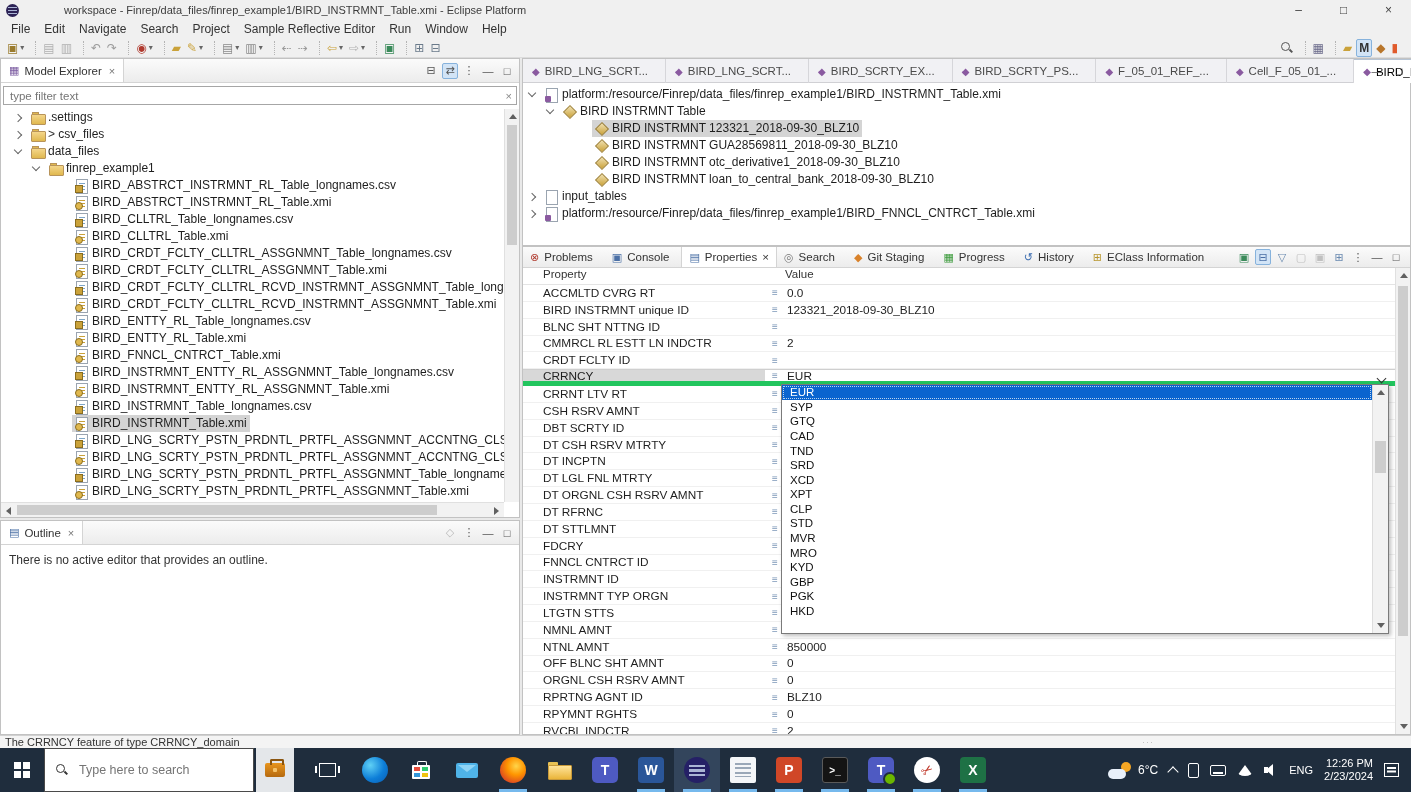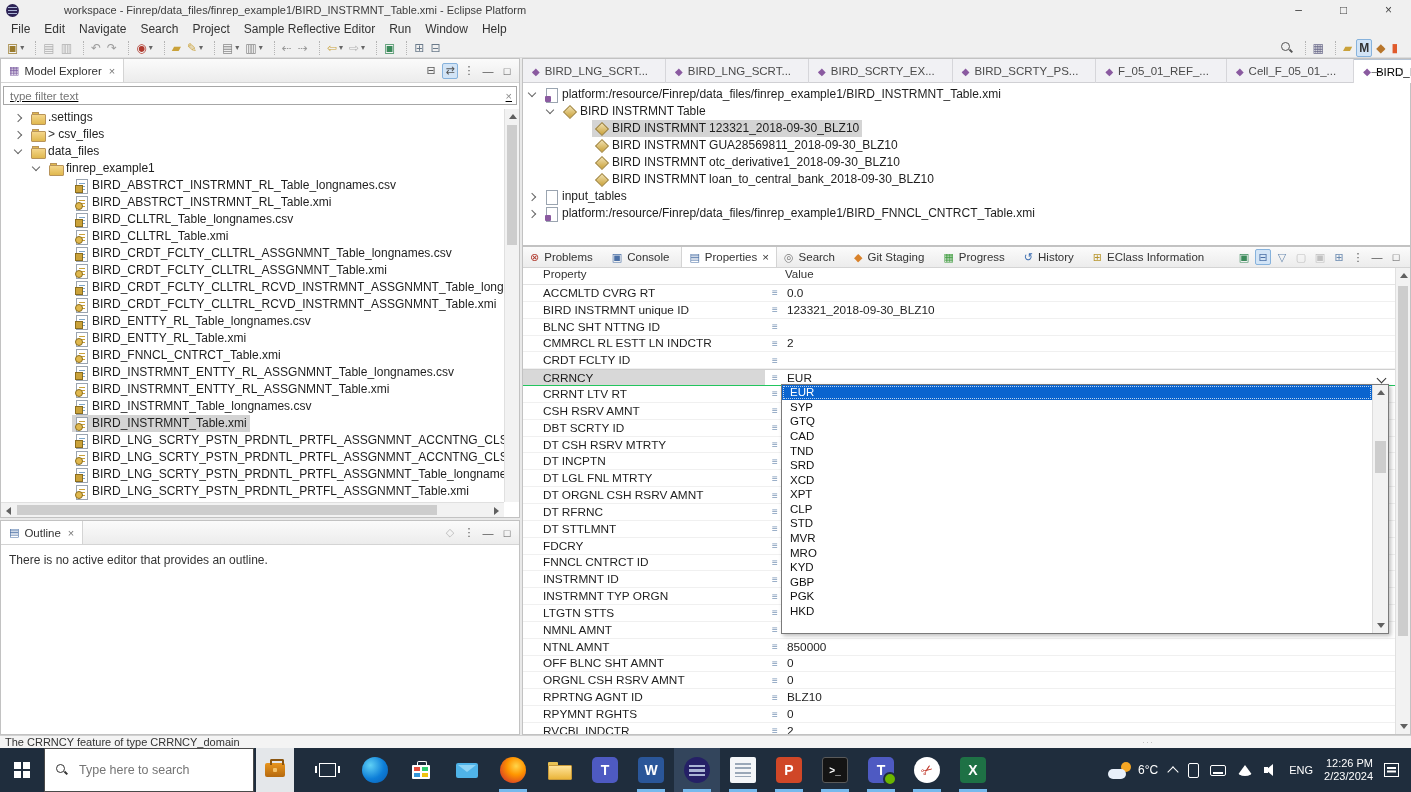--- a/index.html
+++ b/index.html
@@ -43,21 +43,21 @@
   .vtab .ticn{font-size:11px;}
   .vtab .closex{color:#777;font-size:11px;margin-left:2px;}
   .vtools{margin-left:auto;display:flex;align-items:center;gap:3px;padding-right:4px;}
   .vti{min-width:16px;height:16px;display:inline-flex;align-items:center;justify-content:center;
     font-size:11px;color:#555;}
   .vti[data-active="true"]{background:#d2e4f6;border:1px solid #86b2dc;border-radius:2px;}
 
   
   #explorer{left:0;top:58px;width:520px;height:460px;}
   #filterbox{margin:3px 2px;height:19px;border:1px solid #a6a6a6;background:#fff;
-    display:flex;align-items:center;padding:0 4px;text-decoration:underline;}
+    display:flex;align-items:center;padding:0 4px;}
   #filterbox input{flex:1;border:none;outline:none;font-size:11.5px;color:#555;
     font-family:"Liberation Sans","DejaVu Sans",sans-serif;background:transparent;}
   #filterbox .closex{color:#888;font-size:11px;}
   #etree{position:absolute;left:0;top:50px;right:15px;bottom:15px;overflow:hidden;}
   .trow{height:17px;display:flex;align-items:center;font-size:12px;color:#1e1e1e;white-space:nowrap;}
   .trow[data-level="1"]{padding-left:14px;}
   .trow[data-level="2"]{padding-left:32px;}
   .trow[data-level="3"]{padding-left:58px;}
   .chev{width:6px;height:6px;border-right:1.4px solid #666;border-bottom:1.4px solid #666;
     display:inline-block;flex:none;margin-right:7px;visibility:hidden;}
@@ -124,21 +124,21 @@
   #btools{margin-left:auto;display:flex;align-items:center;gap:3px;padding-right:6px;}
   #phead{position:absolute;left:0;top:21px;width:872px;height:17px;background:#fff;
     border-bottom:1px solid #e4e4e4;font-size:11.5px;color:#333;display:flex;}
   #phead .c1{width:242px;padding-left:20px;}
   #phead .c2{padding-left:20px;}
   #prows{position:absolute;left:0;top:38px;width:872px;bottom:0;overflow:hidden;background:#fff;}
   .prow{height:16.85px;display:flex;align-items:center;border-bottom:1px solid #f0f0f0;font-size:11.8px;color:#1e1e1e;}
   .prow .pcell{width:242px;padding-left:20px;height:100%;display:flex;align-items:center;white-space:nowrap;}
   .prow .vcell{flex:1;height:100%;display:flex;align-items:center;position:relative;padding-left:4px;gap:6px;}
   .prow[data-selected="true"] .pcell{background:#d8d8d8;}
-  .prow[data-selected="true"]{border-top:1px solid #cfcfcf;border-bottom:1px solid #22c55e;}
+  .prow[data-selected="true"]{border-top:1px solid #cfcfcf;border-bottom:5px solid #22c55e;}
   .vic{color:#7d98b8;font-size:10px;flex:none;width:12px;text-align:center;}
   .combo-chev{display:none;position:absolute;right:10px;top:5px;width:7px;height:7px;
     border-right:1.6px solid #333;border-bottom:1.6px solid #333;transform:rotate(45deg);}
   .prow[data-selected="true"] .combo-chev{display:block;}
   
   #dropdown{position:absolute;left:258px;top:137px;width:608px;height:250px;background:#fff;
     border:1px solid #7a7a7a;z-index:20;box-shadow:2px 2px 4px rgba(0,0,0,.25);}
   .opt{height:14.58px;display:flex;align-items:center;padding-left:8px;font-size:11.5px;color:#111;}
   .opt[data-selected="true"]{background:var(--accent);color:#fff;outline:1px dotted #bcd4ee;outline-offset:-2px;}
   #dd-sb{position:absolute;right:0;top:0;width:16px;height:100%;background:#f2f2f2;border-left:1px solid #ddd;}

